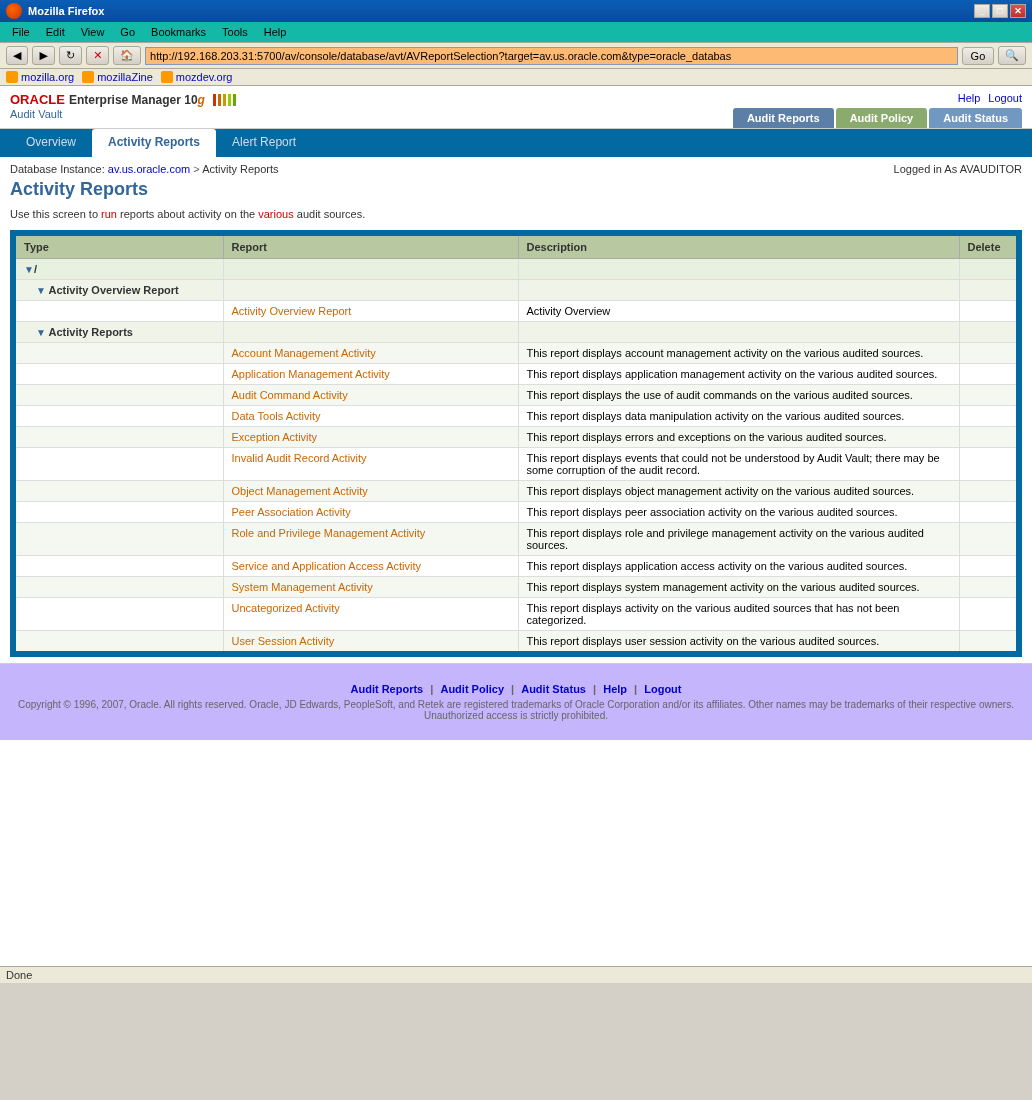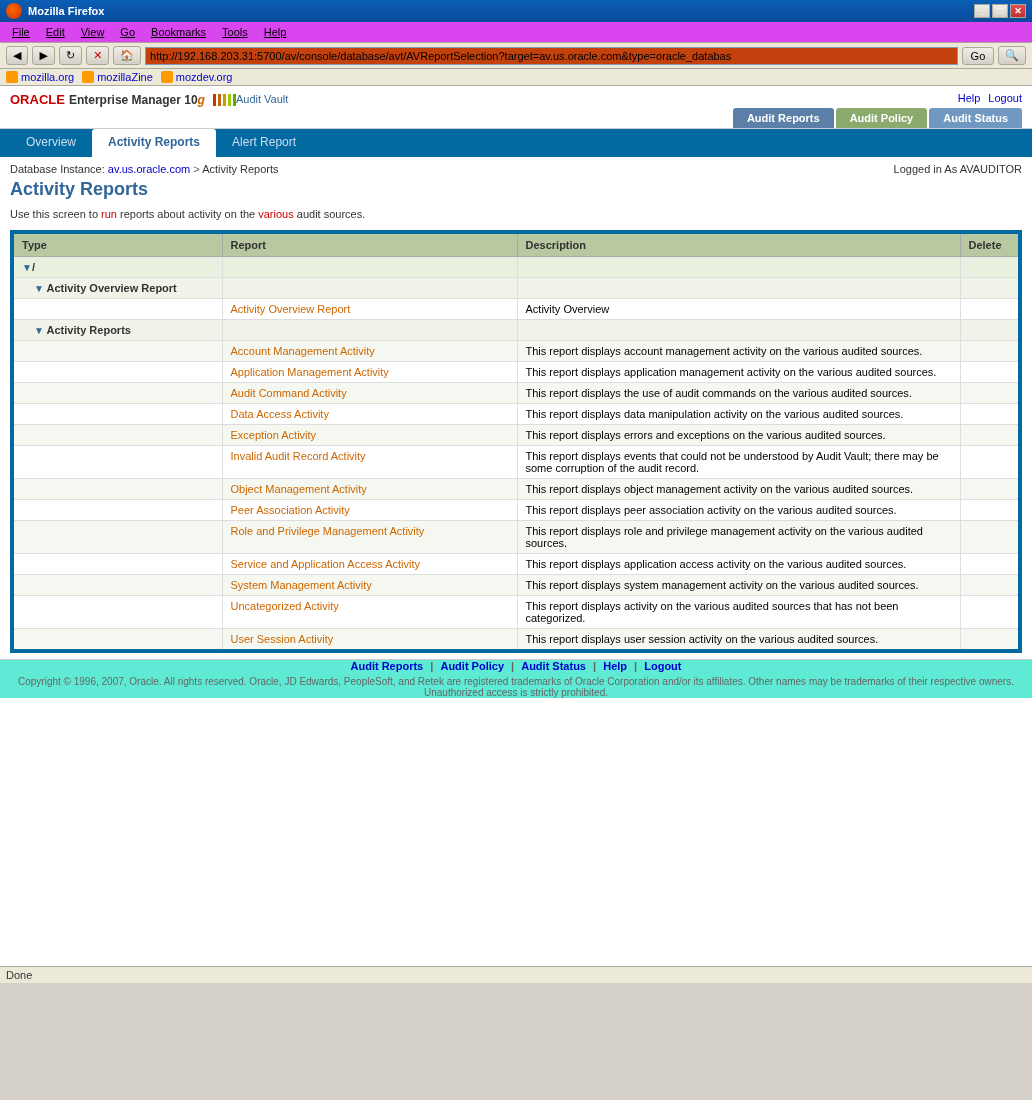--- a/index.html
+++ b/index.html
@@ -16,27 +16,26 @@
       font-size: 11px;
       font-weight: bold;
     }
     .browser-titlebar .firefox-icon {
       width: 16px; height: 16px;
       background: radial-gradient(circle at 40% 40%, #ff6600, #cc3300);
       border-radius: 50%;
       flex-shrink: 0;
     }
     .browser-menubar {
-      background: #d946ef;
+      background: #14b8a6;
       display: flex;
       gap: 0;
       font-size: 11px;
       border-bottom: 1px solid #aca899;
       padding: 2px 4px;
-      text-decoration: underline;
     }
     .browser-menubar span {
       padding: 2px 8px;
       cursor: default;
       color: #000;
     }
 
     .browser-toolbar {
       background: #ece9d8;
       display: flex;
@@ -54,21 +53,21 @@
       cursor: pointer;
       display: flex;
       align-items: center;
       gap: 2px;
     }
     .url-bar {
       flex: 1;
       border: 1px solid #7f9db9;
       padding: 2px 4px;
       font-size: 11px;
-      background: #c2410c;
+      background: #fdba74;
     }
     .go-btn {
       background: linear-gradient(to bottom, #f0ede6, #d4d0c8);
       border: 1px solid #aca899;
       border-radius: 3px;
       padding: 2px 8px;
       font-size: 11px;
       cursor: pointer;
     }
 
@@ -105,21 +104,21 @@
     .oracle-header {
       background: white;
       padding: 6px 10px 0 10px;
       border-bottom: 1px solid #ccc;
       display: flex;
       align-items: flex-start;
       justify-content: space-between;
     }
     .oracle-logo-area {
       display: flex;
-      flex-direction: row;
+      flex-direction: column;
       justify-content: center;
     }
     .oracle-logo {
       display: flex;
       align-items: center;
       gap: 4px;
       font-size: 13px;
       font-weight: bold;
     }
     .oracle-red { color: #cc0000; font-weight: bold; font-size: 13px; }
@@ -208,21 +207,21 @@
       font-size: 11px;
       color: #333;
       margin-bottom: 10px;
     }
     .intro-text a { color: #cc0000; text-decoration: none; }
 
     
     .report-table {
       width: 100%;
       border-collapse: collapse;
-      border: 4px solid #0369a1;
+      border: 6px solid #0369a1;
       font-size: 11px;
     }
     .report-table th {
       background: #b8c8a0;
       color: #333;
       font-weight: bold;
       padding: 5px 8px;
       border: 1px solid #aaa;
       text-align: left;
     }
@@ -242,23 +241,23 @@
       color: #333;
     }
     .row-even td { background: #ffffff; }
     .row-odd td { background: #f5f8f0; }
     .report-link { color: #cc6600; text-decoration: none; }
     .triangle-right { color: #336699; font-size: 10px; }
     .triangle-down { color: #336699; font-size: 10px; }
 
     
     .page-footer {
-      background: #5eead4;
+      background: #c4b5fd;
       border-top: 1px solid #ccc;
-      padding: 0 10px;
+      padding: 19px 10px;
       text-align: center;
       font-size: 11px;
     }
     .footer-links { margin-bottom: 4px; font-weight: bold; }
     .footer-links a { color: #0000cc; text-decoration: none; margin: 0 4px; }
     .footer-links span { color: #666; }
     .footer-copy { color: #666; font-size: 10px; }
 
     .status-bar {
       background: #ece9d8;
@@ -431,21 +430,21 @@
             <td></td>
           </tr>
           <tr class="row-odd">
             <td></td>
             <td><a href="#" class="report-link">Audit Command Activity</a></td>
             <td>This report displays the use of audit commands on the various audited sources.</td>
             <td></td>
           </tr>
           <tr class="row-even">
             <td></td>
-            <td><a href="#" class="report-link">Data Access Activity</a></td>
+            <td><a href="#" class="report-link">Data Tools Activity</a></td>
             <td>This report displays data manipulation activity on the various audited sources.</td>
             <td></td>
           </tr>
           <tr class="row-odd">
             <td></td>
             <td><a href="#" class="report-link">Exception Activity</a></td>
             <td>This report displays errors and exceptions on the various audited sources.</td>
             <td></td>
           </tr>
           <tr class="row-even">

